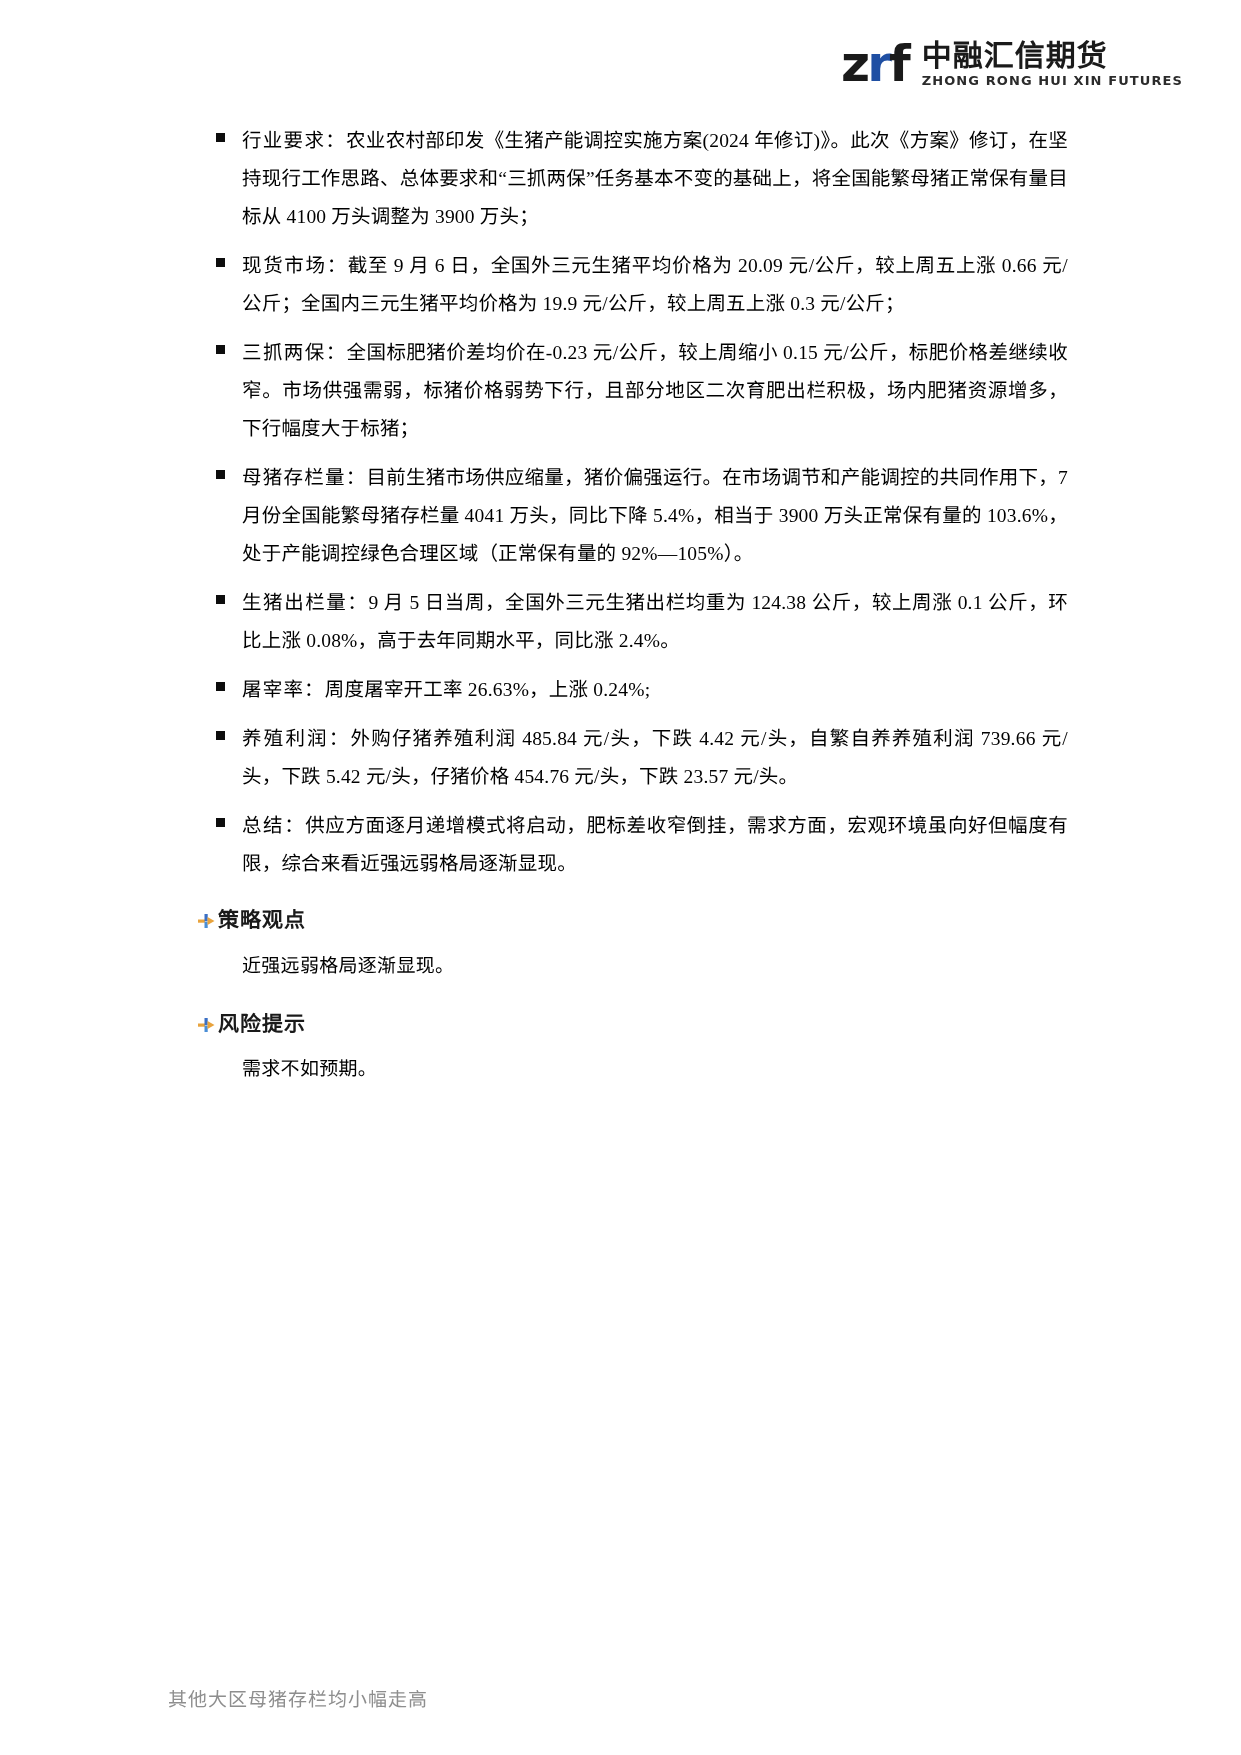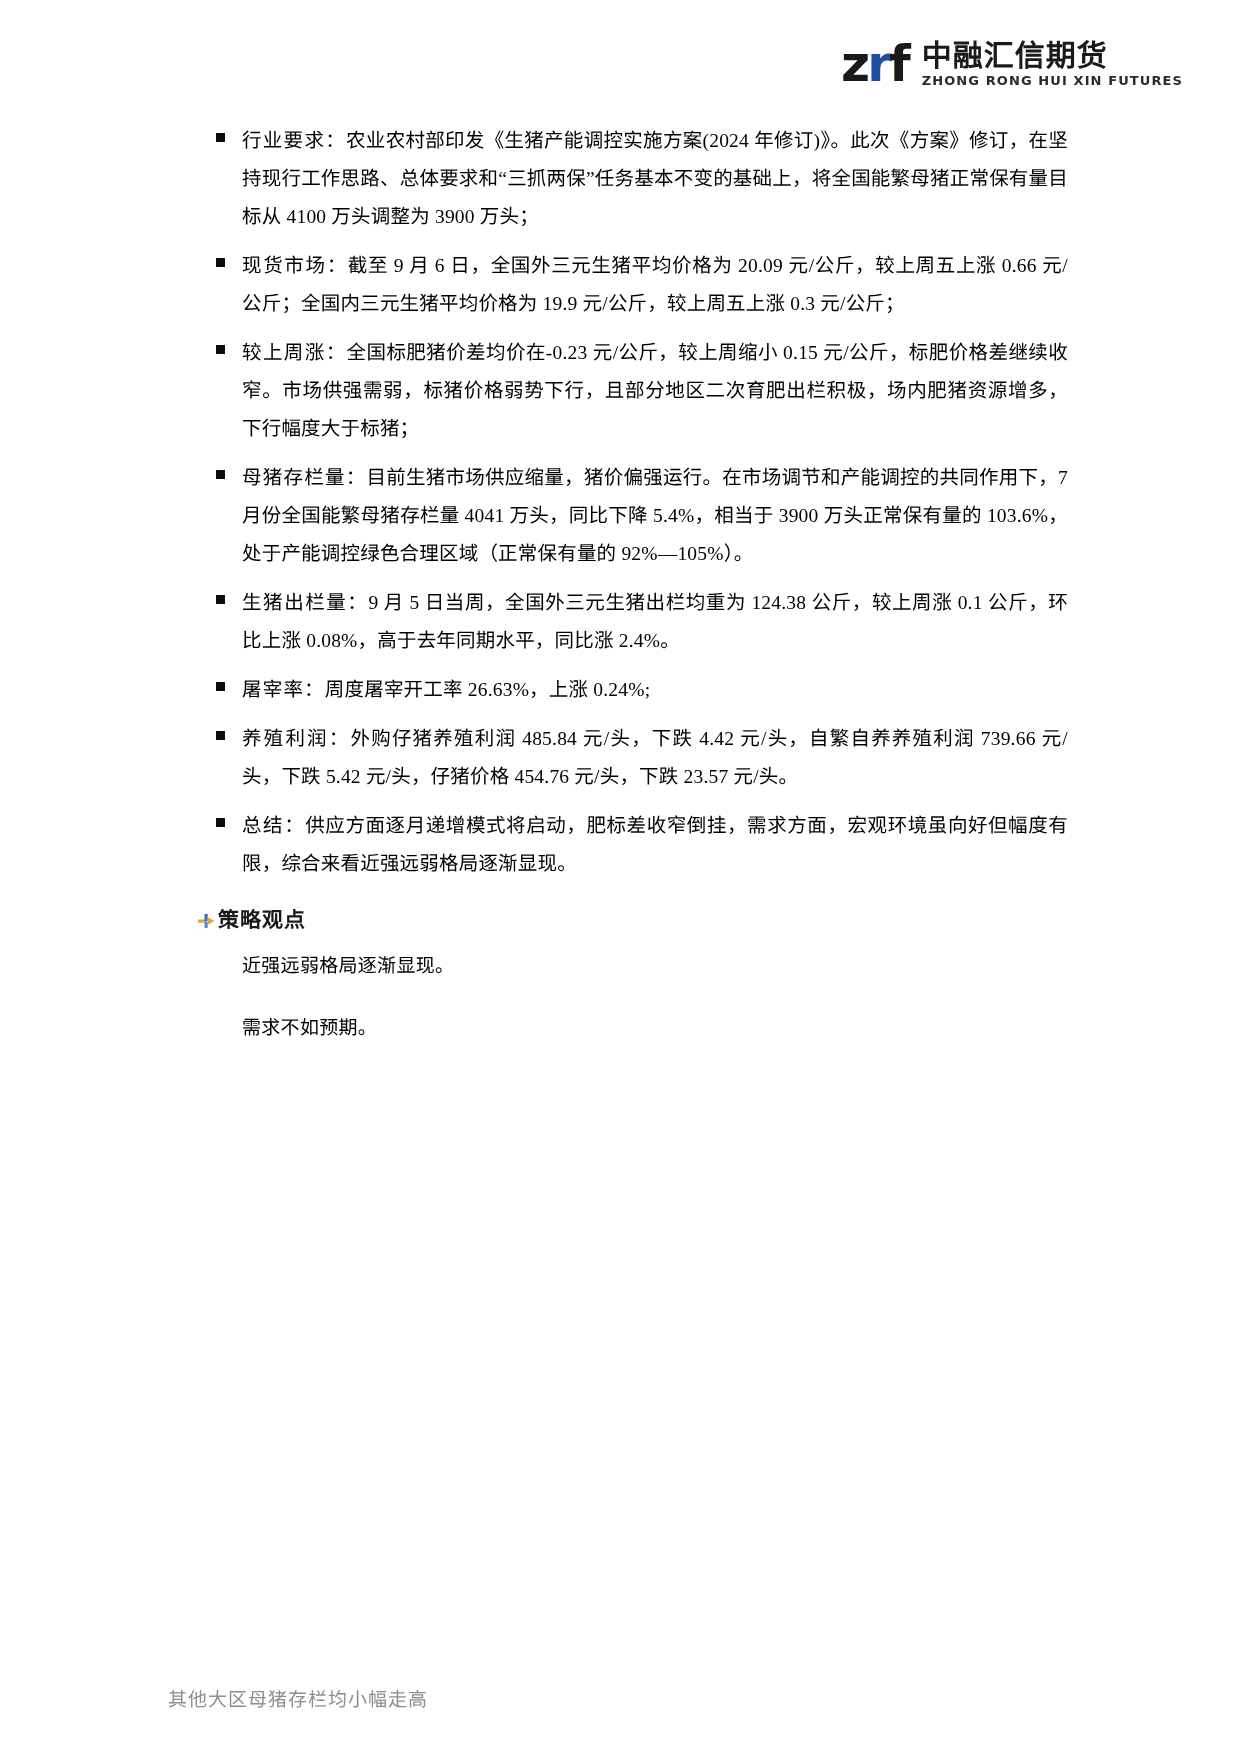--- a/index.html
+++ b/index.html
@@ -166,21 +166,21 @@
       <span class="li-bullet">
           <span class="sq"></span>
         </span>
       <span class="li-body"><span class="li-label">现货市场：</span><span>截至 9 月 6 日，全国外三元生猪平均价格为 20.09 元/公斤，较上周五上涨 0.66 元/公斤；全国内三元生猪平均价格为 19.9 元/公斤，较上周五上涨 0.3 元/公斤；</span></span>
     </div>
 
     <div class="li-row">
       <span class="li-bullet">
           <span class="sq"></span>
         </span>
-      <span class="li-body"><span class="li-label">较上周涨：</span><span>全国标肥猪价差均价在-0.23 元/公斤，较上周缩小 0.15 元/公斤，标肥价格差继续收窄。市场供强需弱，标猪价格弱势下行，且部分地区二次育肥出栏积极，场内肥猪资源增多，下行幅度大于标猪；</span></span>
+      <span class="li-body"><span class="li-label">三抓两保：</span><span>全国标肥猪价差均价在-0.23 元/公斤，较上周缩小 0.15 元/公斤，标肥价格差继续收窄。市场供强需弱，标猪价格弱势下行，且部分地区二次育肥出栏积极，场内肥猪资源增多，下行幅度大于标猪；</span></span>
     </div>
 
 
     <div class="li-row">
       <span class="li-bullet">
           <span class="sq"></span>
         </span>
       <span class="li-body"><span class="li-label">母猪存栏量：</span><span>目前生猪市场供应缩量，猪价偏强运行。在市场调节和产能调控的共同作用下，7 月份全国能繁母猪存栏量 4041 万头，同比下降 5.4%，相当于 3900 万头正常保有量的 103.6%，处于产能调控绿色合理区域（正常保有量的 92%—105%）。</span></span>
     </div>
 
@@ -220,19 +220,30 @@
           <rect x="2" y="8.5" width="7" height="3.2" fill="#e8a33d"></rect>
           <rect x="8.5" y="3" width="3.2" height="7" fill="#3a6fc4"></rect>
           <rect x="8.5" y="10.5" width="3.2" height="6.5" fill="#4a8ed6"></rect>
           <path d="M11.5 6 L18.5 10 L11.5 14 Z" fill="#e8a33d"></path>
         </svg>
       </span>
       <span class="h1-text">策略观点</span>
     </div>
     <div class="plain-para">近强远弱格局逐渐显现。</div>
 
+    <div class="h1-row">
+      <span class="h1-bullet">
+        <svg width="20" height="20" viewBox="0 0 20 20" aria-hidden="true">
+          <rect x="2" y="8.5" width="7" height="3.2" fill="#e8a33d"></rect>
+          <rect x="8.5" y="3" width="3.2" height="7" fill="#3a6fc4"></rect>
+          <rect x="8.5" y="10.5" width="3.2" height="6.5" fill="#4a8ed6"></rect>
+          <path d="M11.5 6 L18.5 10 L11.5 14 Z" fill="#e8a33d"></path>
+        </svg>
+      </span>
+      <span class="h1-text">风险提示</span>
+    </div>
     <div class="plain-para">需求不如预期。</div>
 
   </div>
 
   <div class="footer">其他大区母猪存栏均小幅走高</div>
 
 </div>
 
 </body></html>

